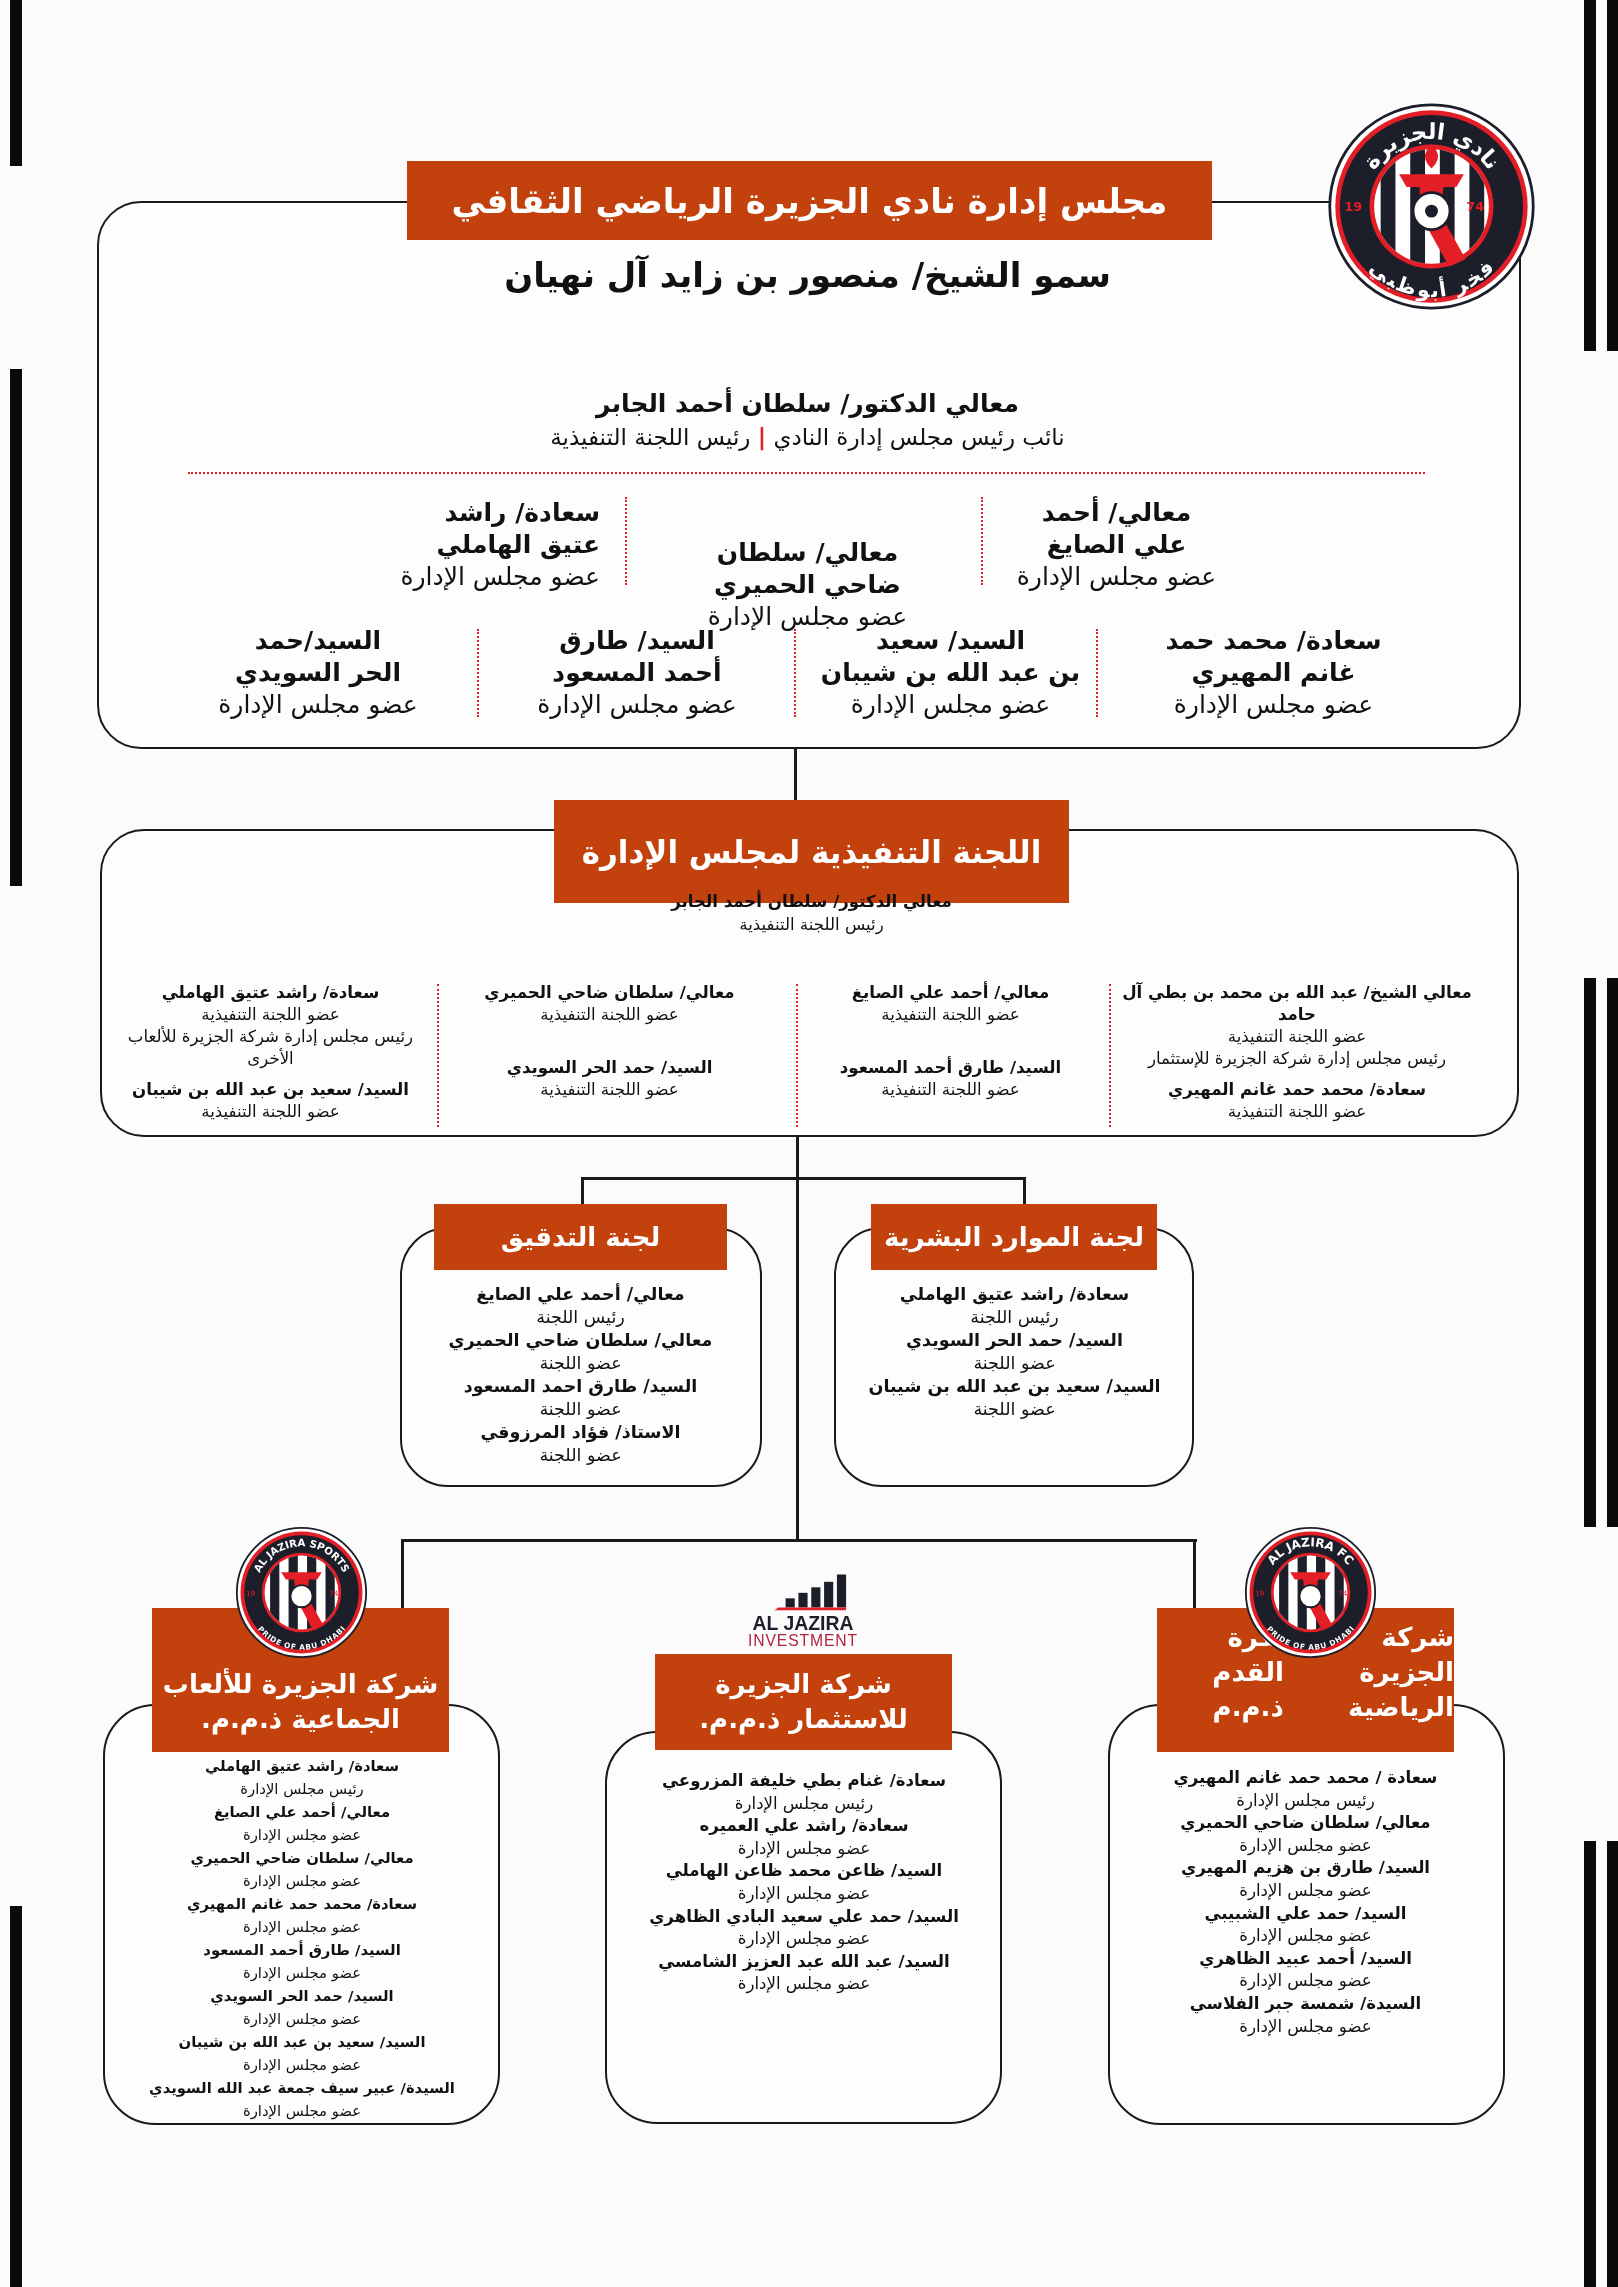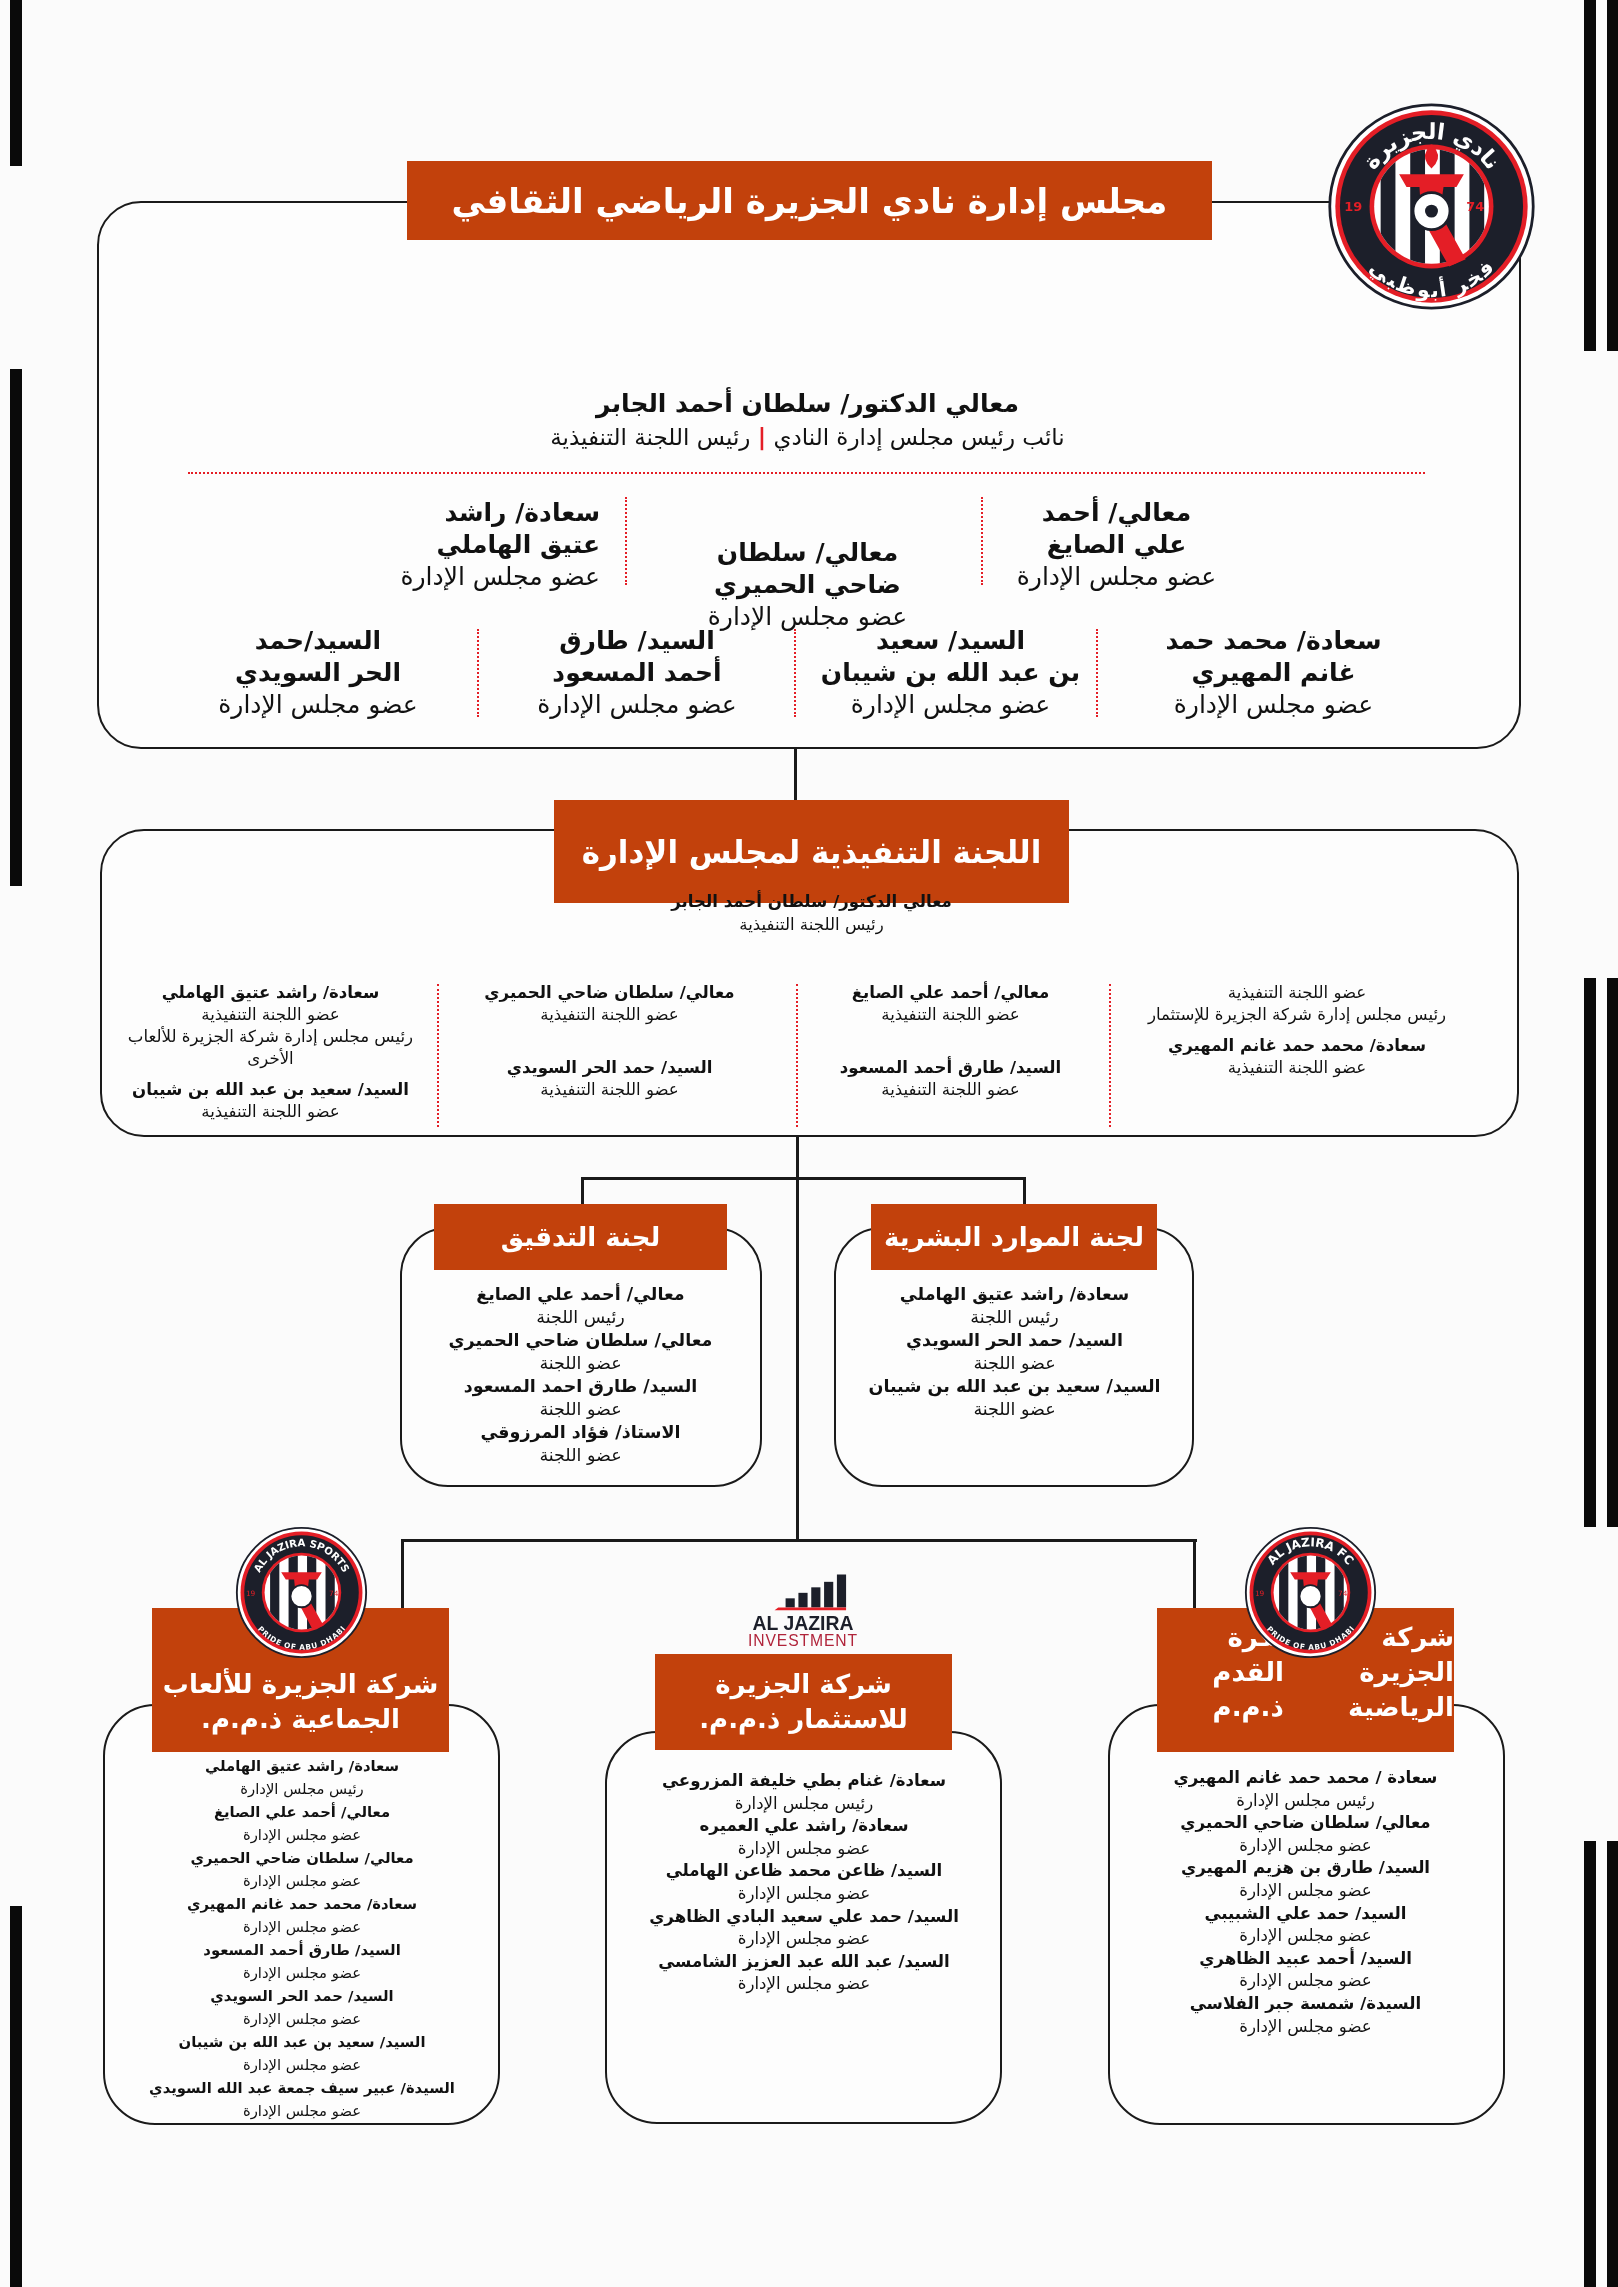--- a/index.html
+++ b/index.html
@@ -40,20 +40,21 @@
 <div class="line-v" style="left:581px;top:1177px;height:29.5px;"></div>
 <div class="line-v" style="left:1023px;top:1177px;height:29.5px;"></div>
 <div class="line-h" style="left:401px;top:1539px;width:796px;"></div>
 <div class="line-v" style="left:401px;top:1539px;height:69px;"></div>
 <div class="line-v" style="left:1193px;top:1539px;height:69px;"></div>
 
 <div class="box" style="left:97px;top:201px;width:1424px;height:548px;border-radius:44px;"></div>
 <div class="banner" style="left:407px;top:161px;width:805px;height:79px;font-size:34px;">مجلس إدارة نادي الجزيرة الرياضي الثقافي</div>
 
 <div class="abs center" style="left:277px;top:251px;width:1061px;">
+  <div class="name" style="font-size:34px;line-height:48px;">سمو الشيخ/ منصور بن زايد آل نهيان</div>
 </div>
 <div class="abs center" style="left:277px;top:386px;width:1061px;">
   <div class="name" style="font-size:25px;line-height:35px;">معالي الدكتور/ سلطان أحمد الجابر</div>
   <div style="font-size:23px;line-height:33px;">
     <span>نائب رئيس مجلس إدارة النادي</span>
     <span class="sep">|</span>
     <span>رئيس اللجنة التنفيذية</span>
   </div>
 </div>
 <div class="doth" style="left:188px;top:472px;width:1237px;"></div>
@@ -130,20 +131,21 @@
 </svg>
 
 <div class="box" style="left:100px;top:829px;width:1419px;height:308px;border-radius:44px;"></div>
 <div class="banner" style="left:554px;top:800px;width:515px;height:103px;font-size:31px;">اللجنة التنفيذية لمجلس الإدارة</div>
 <div class="abs center" style="left:461px;top:890px;width:701px;font-size:16.6px;line-height:23px;">
   <div class="name">معالي الدكتور/ سلطان أحمد الجابر</div>
   <div>رئيس اللجنة التنفيذية</div>
 </div>
 
 <div class="col" style="left:1108px;top:982px;width:378px;font-size:16.6px;line-height:22px;">
+  <div class="name">معالي الشيخ/ عبد الله بن محمد بن بطي آل حامد</div>
   <div>عضو اللجنة التنفيذية</div>
   <div>رئيس مجلس إدارة شركة الجزيرة للإستثمار</div>
   <div class="name" style="margin-top:9.2px;">سعادة/ محمد حمد غانم المهيري</div>
   <div>عضو اللجنة التنفيذية</div>
 </div>
 <div class="dotv" style="left:1109px;top:984px;height:143px;"></div>
 <div class="col" style="left:812px;top:982px;width:277px;font-size:16.6px;line-height:22px;">
   <div class="name">معالي/ أحمد علي الصايغ</div>
   <div>عضو اللجنة التنفيذية</div>
   <div class="name" style="margin-top:31px;">السيد/ طارق أحمد المسعود</div>

